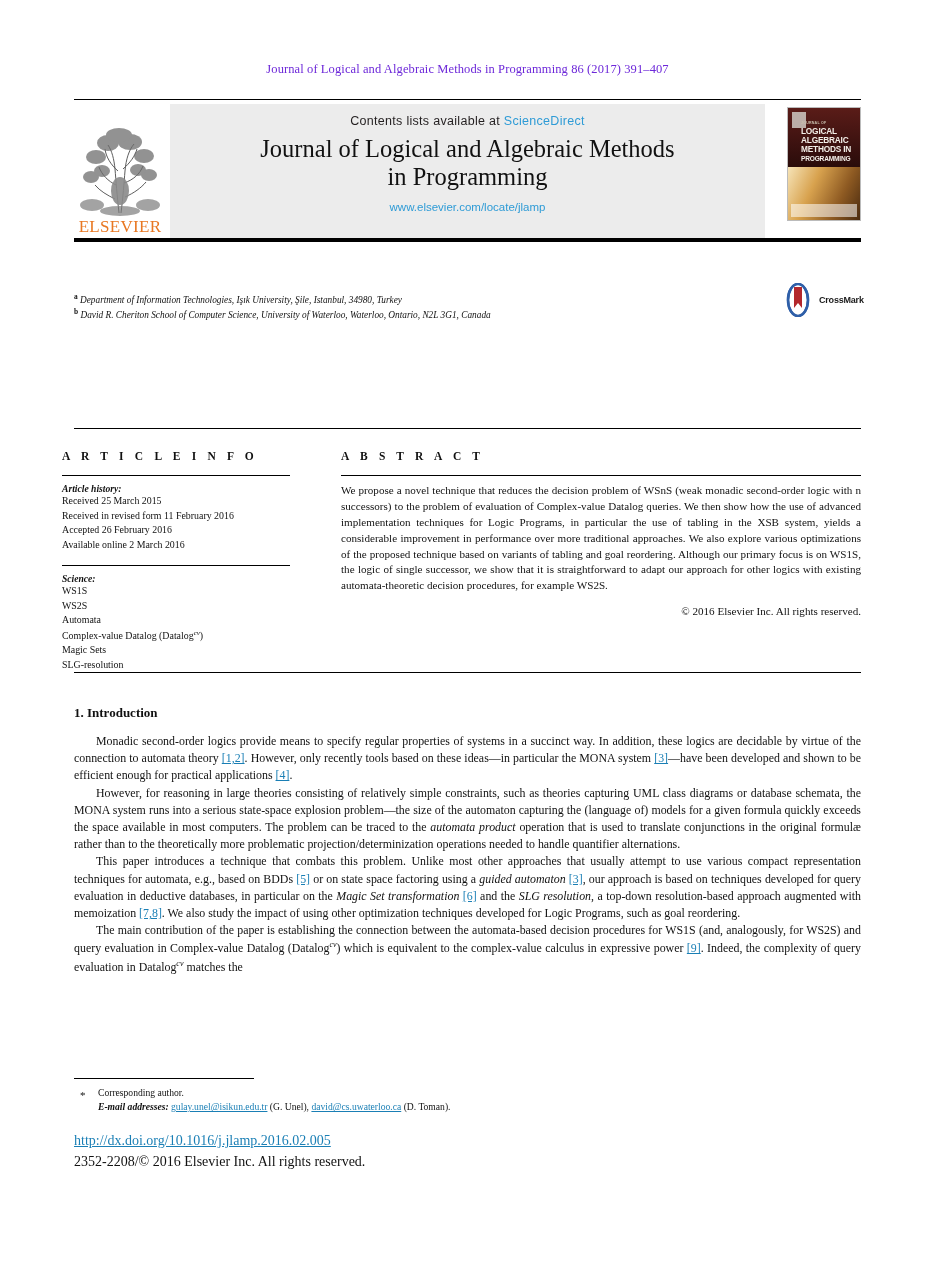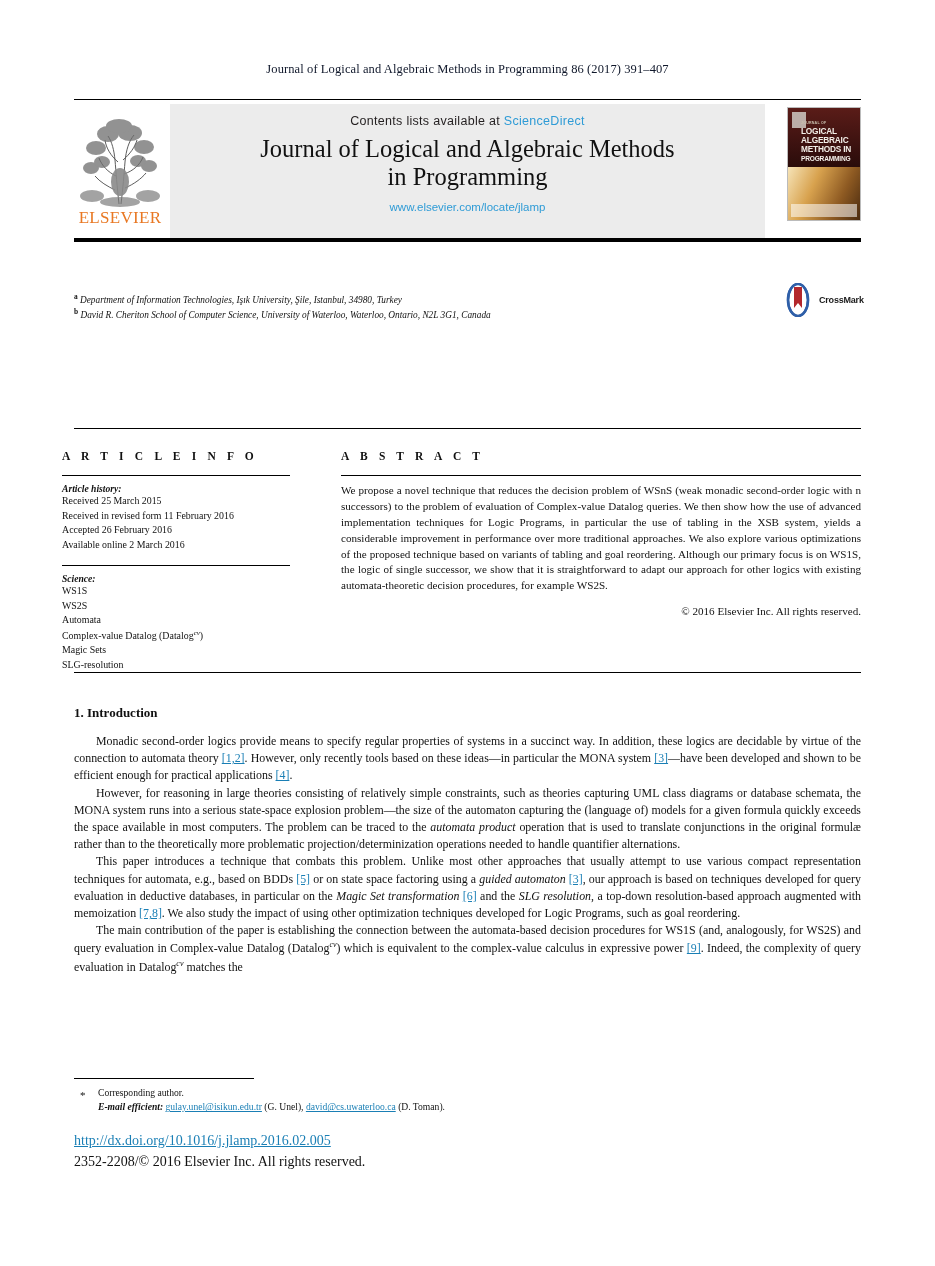--- a/index.html
+++ b/index.html
@@ -23,21 +23,21 @@
   }
 
   
   .running-head {
     position: absolute;
     top: 62px;
     left: 0;
     width: 935px;
     text-align: center;
     font-size: 12.5px;
-    color: #0f172a;
+    color: #6d28d9;
     letter-spacing: 0.1px;
   }
 
   
   .masthead {
     position: absolute;
     top: 99px;
     left: 74px;
     width: 787px;
     height: 134px;
@@ -50,21 +50,21 @@
     height: 134px;
     padding-top: 4px;
   }
   .elsevier-logo {
     width: 92px;
     flex: 0 0 92px;
     display: flex;
     flex-direction: column;
     align-items: center;
     justify-content: flex-end;
-    padding-bottom: 12px;
+    padding-bottom: 3px;
   }
   .tree-svg { display:block; }
   .elsevier-word {
     font-family: "Liberation Serif", serif;
     font-size: 17px;
     letter-spacing: 0.3px;
     color: #e87722;
     line-height: 1;
     margin-top: 1px;
   }
@@ -471,21 +471,21 @@
         <div class="para"><span>This paper introduces a technique that combats this problem. Unlike most other approaches that usually attempt to use various compact representation techniques for automata, e.g., based on BDDs </span><span class="ref">[5]</span><span> or on state space factoring using a </span><em>guided automaton</em><span> </span><span class="ref">[3]</span><span>, our approach is based on techniques developed for query evaluation in deductive databases, in particular on the </span><em>Magic Set transformation</em><span> </span><span class="ref">[6]</span><span> and the </span><em>SLG resolution</em><span>, a top-down resolution-based approach augmented with memoization </span><span class="ref">[7,8]</span><span>. We also study the impact of using other optimization techniques developed for Logic Programs, such as goal reordering.</span></div>
         <div class="para"><span>The main contribution of the paper is establishing the connection between the automata-based decision procedures for WS1S (and, analogously, for WS2S) and query evaluation in Complex-value Datalog (Datalog</span><sup style="font-style: italic; font-size: 8px;">cv</sup><span>) which is equivalent to the complex-value calculus in expressive power </span><span class="ref">[9]</span><span>. Indeed, the complexity of query evaluation in Datalog</span><sup style="font-style: italic; font-size: 8px;">cv</sup><span> matches the</span></div>
       </div>
   </div>
 
   <div class="foot-rule"></div>
   <div class="footnote">
     <span class="star">*</span>
     <div class="fn-l1">Corresponding author.</div>
     <div class="fn-l2">
-      <span class="it" style="font-weight:bold">E-mail efficient:</span>
+      <span class="it" style="font-weight:bold">E-mail addresses:</span>
       <span class="lnk-u">gulay.unel@isikun.edu.tr</span>
       <span>(G. Unel)</span>,
       <span class="lnk-u">david@cs.uwaterloo.ca</span>
       <span>(D. Toman)</span>.
     </div>
   </div>
 
   <div class="doi-block">
     <div class="doi-link">http://dx.doi.org/10.1016/j.jlamp.2016.02.005</div>
     <div>2352-2208/© 2016 Elsevier Inc. All rights reserved.</div>

